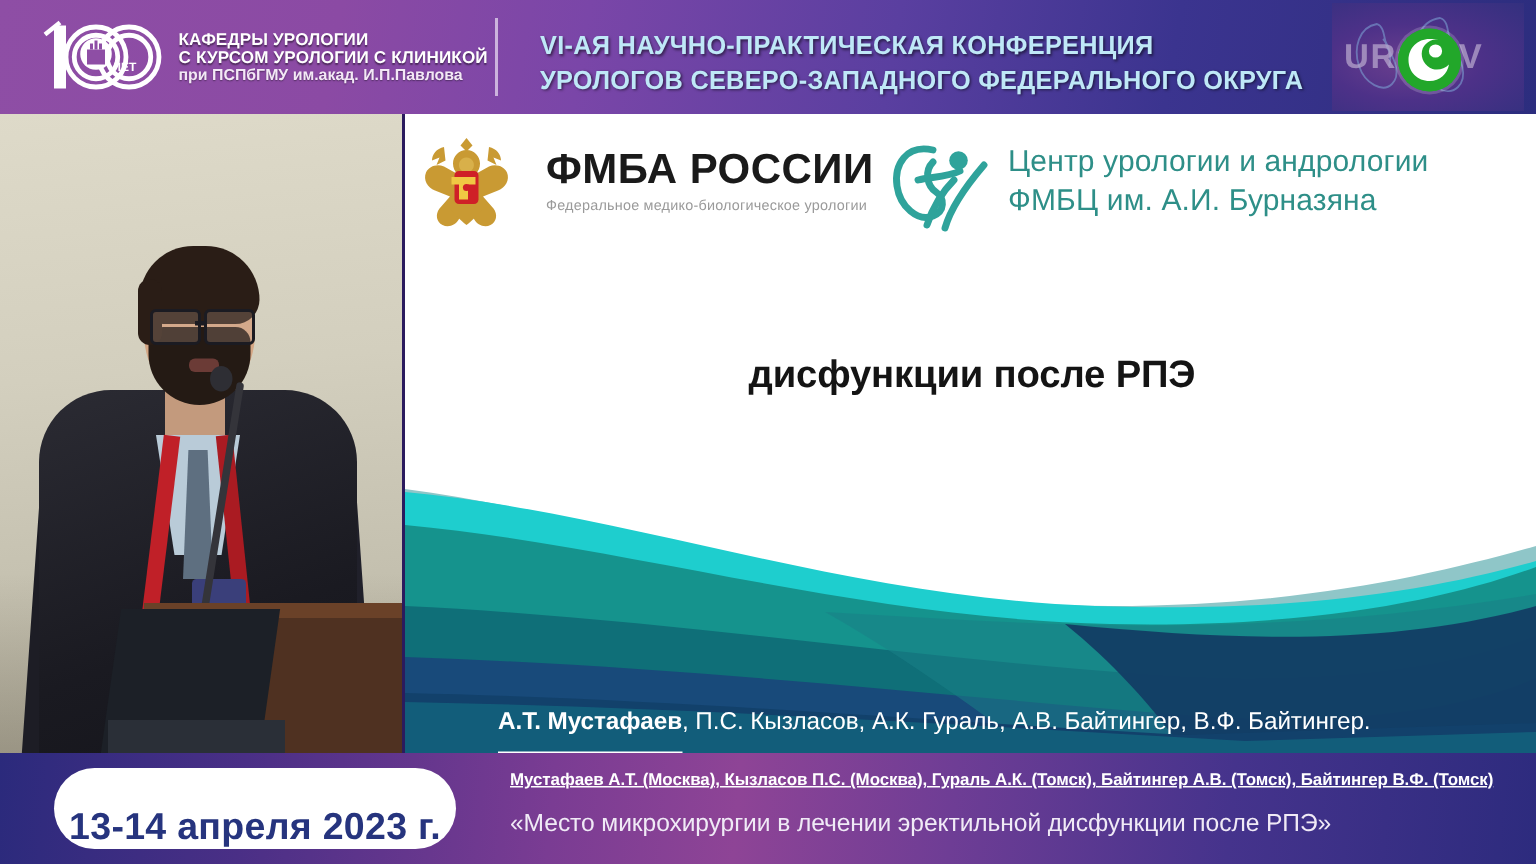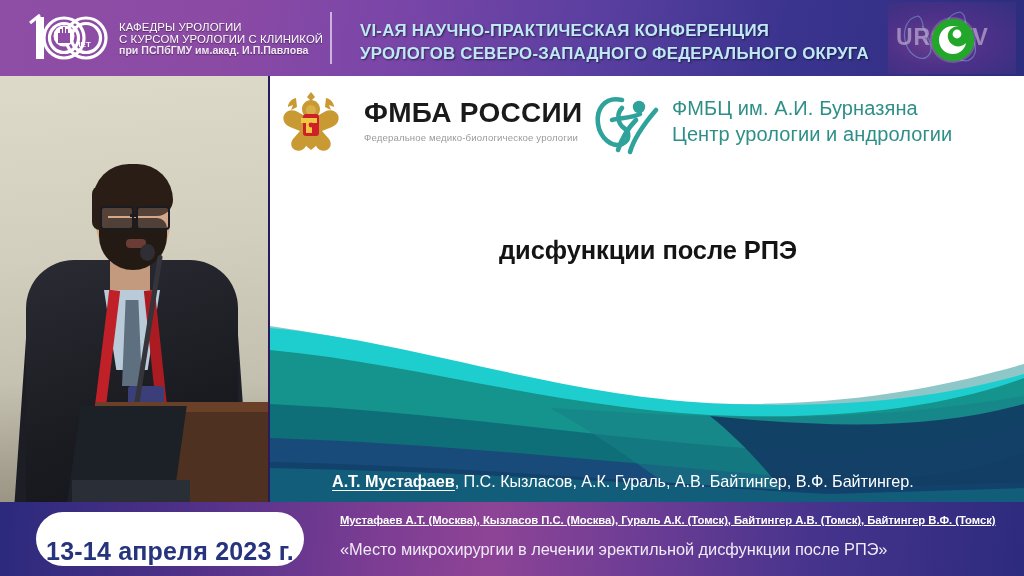--- a/index.html
+++ b/index.html
@@ -10,21 +10,21 @@
   .header{position:absolute;left:0;top:0;width:1024px;height:76px;
     background:linear-gradient(100deg,#8e4ea5 0%,#8b4aa4 22%,#7a46a8 38%,#5a3fa0 58%,#3b348f 76%,#2c2d7e 100%);
     overflow:hidden;}
   .hdr-left{position:absolute;left:22px;top:4px;width:286px;height:68px;display:flex;align-items:center;gap:9px;}
 
   
   .logo100{position:relative;width:88px;height:58px;flex:none;}
   .logo100 svg{display:block;}
 
   .kaf{display:flex;flex-direction:column;justify-content:center;line-height:1.06;padding-top:2px;}
-  .kaf .l1,.kaf .l2{font-weight:normal;color:#ffffff;font-size:11.4px;letter-spacing:.1px;
+  .kaf .l1,.kaf .l2{font-weight:bold;color:#ffffff;font-size:11.4px;letter-spacing:.1px;
      text-shadow:0 1px 1px rgba(0,0,0,.45);white-space:nowrap;}
   .kaf .l3{font-weight:bold;color:#f3e8f6;font-size:10.6px;margin-top:0;white-space:nowrap;
      text-shadow:0 1px 1px rgba(0,0,0,.4);}
 
   .hdr-divider{position:absolute;left:330px;top:12px;width:2px;height:52px;background:#d9c7e6;opacity:.85;}
 
   .hdr-center{position:absolute;left:360px;top:12px;width:530px;height:60px;
     display:flex;flex-direction:column;justify-content:center;}
   .hdr-center div{font-weight:bold;font-size:17.4px;line-height:1.32;color:#bfe8f7;
     letter-spacing:.2px;white-space:nowrap;text-shadow:1px 1px 2px rgba(0,0,0,.55);
@@ -94,21 +94,21 @@
   .burn .bicon{width:74px;height:76px;flex:none;}
   .burn .btxt div{font-size:20px;color:#2e8f88;line-height:1.28;letter-spacing:.1px;}
 
   .slide-title{position:absolute;left:28px;top:158px;width:700px;text-align:center;}
   .slide-title div{font-weight:bold;font-size:25.5px;line-height:1.3;color:#141414;letter-spacing:-.1px;}
 
   .waves{position:absolute;left:0;top:236px;width:754px;height:190px;}
 
   .authors{position:absolute;left:62px;top:396px;width:700px;font-size:16.2px;color:#ffffff;
     white-space:nowrap;letter-spacing:-.05px;}
-  .authors b{font-weight:bold;border-bottom:1.5px solid #ffffff;padding-bottom:0px;}
+  .authors b{font-weight:bold;border-bottom:1.5px solid #ffffff;padding-bottom:11px;}
 
   
   .footer{position:absolute;left:0;top:502px;width:1024px;height:74px;
     background:linear-gradient(95deg,#2b2a7c 0%,#4a2f86 16%,#7a3c93 36%,#8e4496 48%,#6e3d95 62%,#45338c 80%,#2d2b7e 100%);}
   .datepill{position:absolute;left:36px;top:10px;width:268px;height:54px;border-radius:27px;
     background:#ffffff;display:flex;align-items:flex-end;justify-content:center;}
   .datepill span{font-weight:bold;font-size:25px;color:#26347e;letter-spacing:.2px;}
   .cap1{position:absolute;left:340px;top:12px;width:680px;font-weight:bold;font-size:11.3px;
     color:#ffffff;white-space:nowrap;letter-spacing:-.05px;text-decoration:underline;}
   .cap2{position:absolute;left:340px;top:38px;width:680px;font-size:16.4px;color:#f0eaf6;
@@ -239,22 +239,22 @@
             <g fill="none" stroke="#2fa39b" stroke-width="4.6" stroke-linecap="round">
               <path d="M32 16 C14 12 6 26 8 40 C10 54 22 64 32 60 C40 57 40 48 34 44 C28 40 26 30 32 24"></path>
               <path d="M40 68 C44 54 54 40 66 26"></path>
               <path d="M28 66 C32 54 38 44 46 36"></path>
               <path d="M22 36 C30 34 42 34 50 30"></path>
             </g>
             <circle cx="49" cy="23" r="6.2" fill="#2fa39b"></circle>
           </svg>
         </div>
         <div class="btxt">
+          <div>Центр урологии и андрологии</div>
           <div>ФМБЦ им. А.И. Бурназяна</div>
-          <div>Центр урологии и андрологии</div>
         </div>
       </div>
     </div>
 
     <div class="slide-title">
       <div>дисфункции после РПЭ</div>
     </div>
 
     <div class="waves">
       <svg viewBox="0 0 754 190" width="754" height="190" preserveAspectRatio="none" aria-hidden="true">

